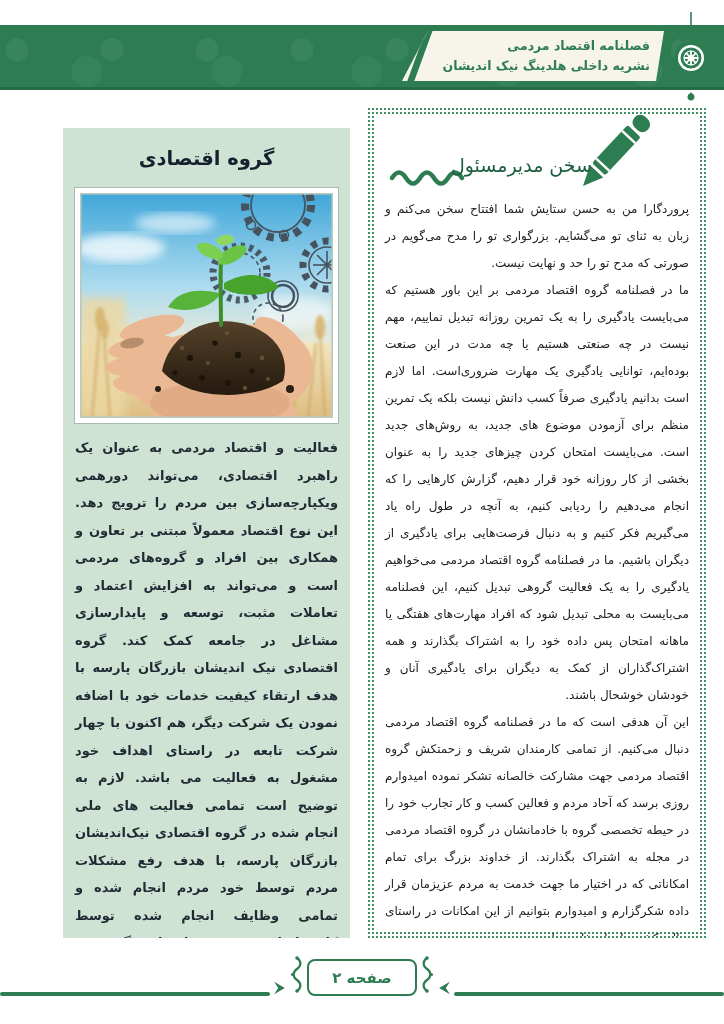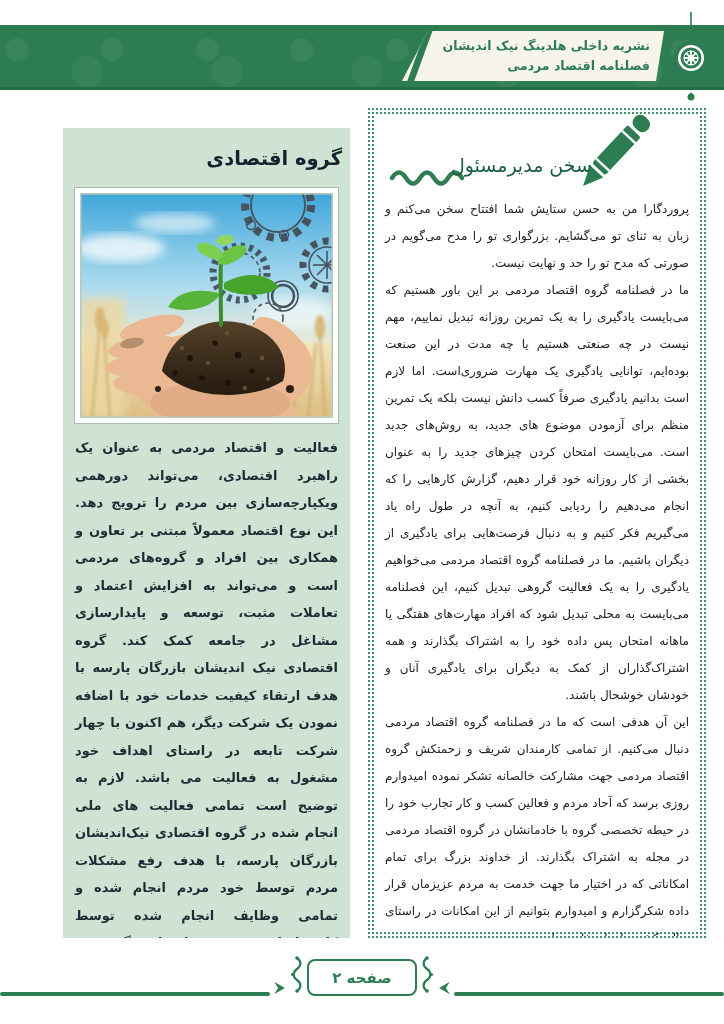--- a/index.html
+++ b/index.html
@@ -29,21 +29,21 @@
     position:absolute;inset:0;padding:5px 14px 0 30px;text-align:right;direction:rtl;
     color:#2e7d52;font-weight:bold;font-size:12.5px;line-height:20px;white-space:nowrap;
   }
   .emblem{position:absolute;right:8px;top:-13px;width:50px;height:96px;}
   
   .left-col{
     position:absolute;left:63px;top:128px;width:287px;height:810px;
     background:#cee3d4;overflow:hidden;
   }
   .left-title{
-    margin:14px 8px 0;color:#15222e;font-size:19.5px;
+    margin:14px 8px 0;text-align:center;color:#15222e;font-size:19.5px;
     font-weight:bold;line-height:33px;direction:rtl;
   }
   .photo{
     width:265px;height:237px;margin:12px auto 0;background:#fff;
     border:1px solid #a7bcae;padding:5px;box-sizing:border-box;
   }
   .photo svg{display:block;width:100%;height:100%;}
   .left-body{
     margin:10px 12px 0;direction:rtl;text-align:justify;color:#1f2a33;
     font-size:13px;line-height:27.5px;font-weight:bold;
@@ -84,22 +84,22 @@
 </style>
 </head>
 <body>
 
 <div class="page">
 
   <header class="band">
     <div class="title-plate">
       <div class="plate-slash"></div>
       <div class="plate-text">
+        <div>فصلنامه اقتصاد مردمی</div>
         <div>نشریه داخلی هلدینگ نیک اندیشان</div>
-        <div>فصلنامه اقتصاد مردمی</div>
       </div>
     </div>
     <svg class="emblem" viewBox="0 0 50 96">
       <line x1="25" y1="0" x2="25" y2="13" stroke="#2e7d52" stroke-width="1.6"></line>
       <circle cx="25" cy="15" r="2" fill="#2e7d52"></circle>
       <path d="M25 17 C20 19 17.5 24 20 28 L30 28 C32.5 24 30 19 25 17 Z" fill="#2e7d52"></path>
       <circle cx="16.5" cy="27" r="2.6" fill="#2e7d52"></circle>
       <circle cx="33.5" cy="27" r="2.6" fill="#2e7d52"></circle>
       <circle cx="25" cy="46" r="17" fill="#2e7d52"></circle>
       <circle cx="25" cy="46" r="13" fill="#ffffff"></circle>

